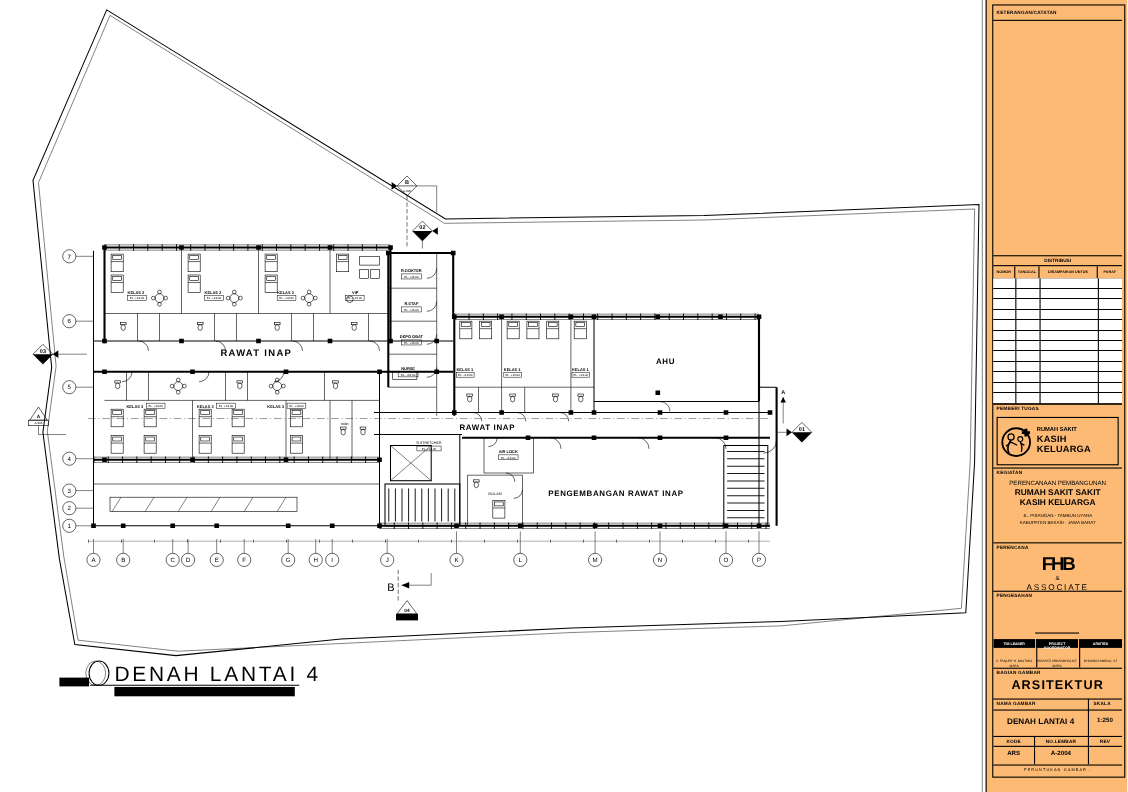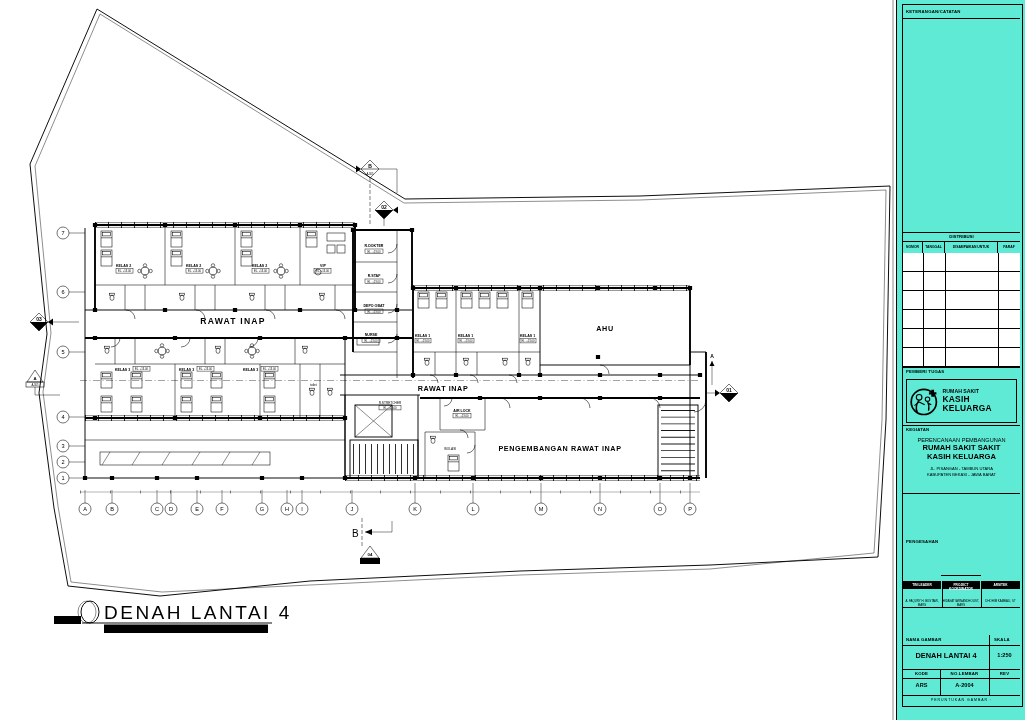--- a/index.html
+++ b/index.html
@@ -16,21 +16,21 @@
   .f35{font-size:3.6px;font-weight:bold}
   .f4{font-size:4.3px;font-weight:bold}
   .f5{font-size:5px;font-weight:bold}
   .f7{font-size:7.2px;font-weight:bold;letter-spacing:.6px}
   .f8{font-size:8.6px;font-weight:bold;letter-spacing:1.2px}
   .tag{font-size:2.7px}
   .gb{font-size:5.6px;text-anchor:middle}
   .mid{text-anchor:middle}
   .w{fill:#fff}
   
-  #panel{position:absolute;left:896px;top:0;width:129px;height:720px;background:#5eead4;border-left:1px solid #000;}
+  #panel{position:absolute;left:896px;top:0;width:129px;height:720px;background:#fdba74;border-left:1px solid #000;}
   #panel .box{position:absolute;left:5px;top:4px;width:119px;height:701px;border:1px solid #000;}
   .sec{position:absolute;left:0;width:117px;overflow:hidden;}
   .bb{border-bottom:1px solid #000;}
   .lb{font-size:4.3px;font-weight:bold;letter-spacing:.2px;padding:2px 0 0 3px;}
   .ctr{text-align:center;}
   .cell{position:absolute;top:0;height:100%;box-sizing:border-box;border-right:1px solid #000;
         font-size:3.8px;font-weight:bold;text-align:center;padding-top:3px;}
   .vline{position:absolute;top:0;bottom:0;border-left:1px solid #000;}
   .rows{background:repeating-linear-gradient(to bottom,#fff 0 8.6px,#000 8.6px 9.5px);}
   .logoBox{position:absolute;left:3px;right:3px;top:12px;height:42px;border:1.6px solid #000;
@@ -464,36 +464,46 @@
       <div class="lb" style="text-align:left;">KEGIATAN</div>
       <div class="pj1">PERENCANAAN PEMBANGUNAN</div>
       <div class="pj2">RUMAH SAKIT SAKIT</div>
       <div class="pj2">KASIH KELUARGA</div>
       <div class="adr">
         <div>JL. PISANGAN - TAMBUN UTARA</div>
         <div>KABUPATEN BEKASI - JAWA BARAT</div>
       </div>
     </div>
 
+    <div class="sec bb ctr" style="top:488px;height:44px;">
+      <div class="lb" style="text-align:left;">PERENCANA</div>
+      <div class="fhb">FHB</div>
+      <div class="amp">&amp;</div>
+      <div class="assoc">ASSOCIATE</div>
+    </div>
 
     <div class="sec" style="top:532px;height:8px;">
       <div class="lb">PENGESAHAN</div>
     </div>
     <div class="sec bb" style="top:540px;height:62px;">
       <div style="position:absolute;left:38px;top:30px;width:40px;border-top:1px solid #000;"></div>
       <div class="shead" style="left:0;top:36px;width:38px;">TIM LEADER</div>
       <div class="shead" style="left:39px;top:36px;width:38px;">PROJECT KOORDINATOR</div>
       <div class="shead" style="left:78px;top:36px;width:39px;">ARSITEK</div>
       <div class="vline" style="left:39px;top:36px;"></div>
           <div class="vline" style="left:78px;top:36px;"></div>
       <div class="sname" style="left:0;top:54px;width:38px;">A. FAQURY H. BUSTAMI, MARS</div>
       <div class="sname" style="left:39px;top:54px;width:38px;">HIDAYATI ARNANDHOLIST, MARS</div>
       <div class="sname" style="left:78px;top:54px;width:39px;">DHOHIM KAMBALI, ST</div>
     </div>
 
+    <div class="sec bb" style="top:602px;height:28px;">
+      <div class="lb">BAGIAN GAMBAR</div>
+      <div class="big">ARSITEKTUR</div>
+    </div>
 
     <div class="sec bb" style="top:630px;height:34px;">
       <div class="vline" style="left:86px;"></div>
       <div style="position:absolute;left:0;top:0;width:117px;height:10px;border-bottom:1px solid #000;">
         <span class="lb" style="position:absolute;left:0;">NAMA GAMBAR</span>
         <span class="lb" style="position:absolute;left:88px;">SKALA</span>
       </div>
       <div class="val7" style="position:absolute;left:0;top:16px;width:86px;">DENAH LANTAI 4</div>
       <div class="val5" style="position:absolute;left:86px;top:17px;width:31px;">1:250</div>
     </div>

